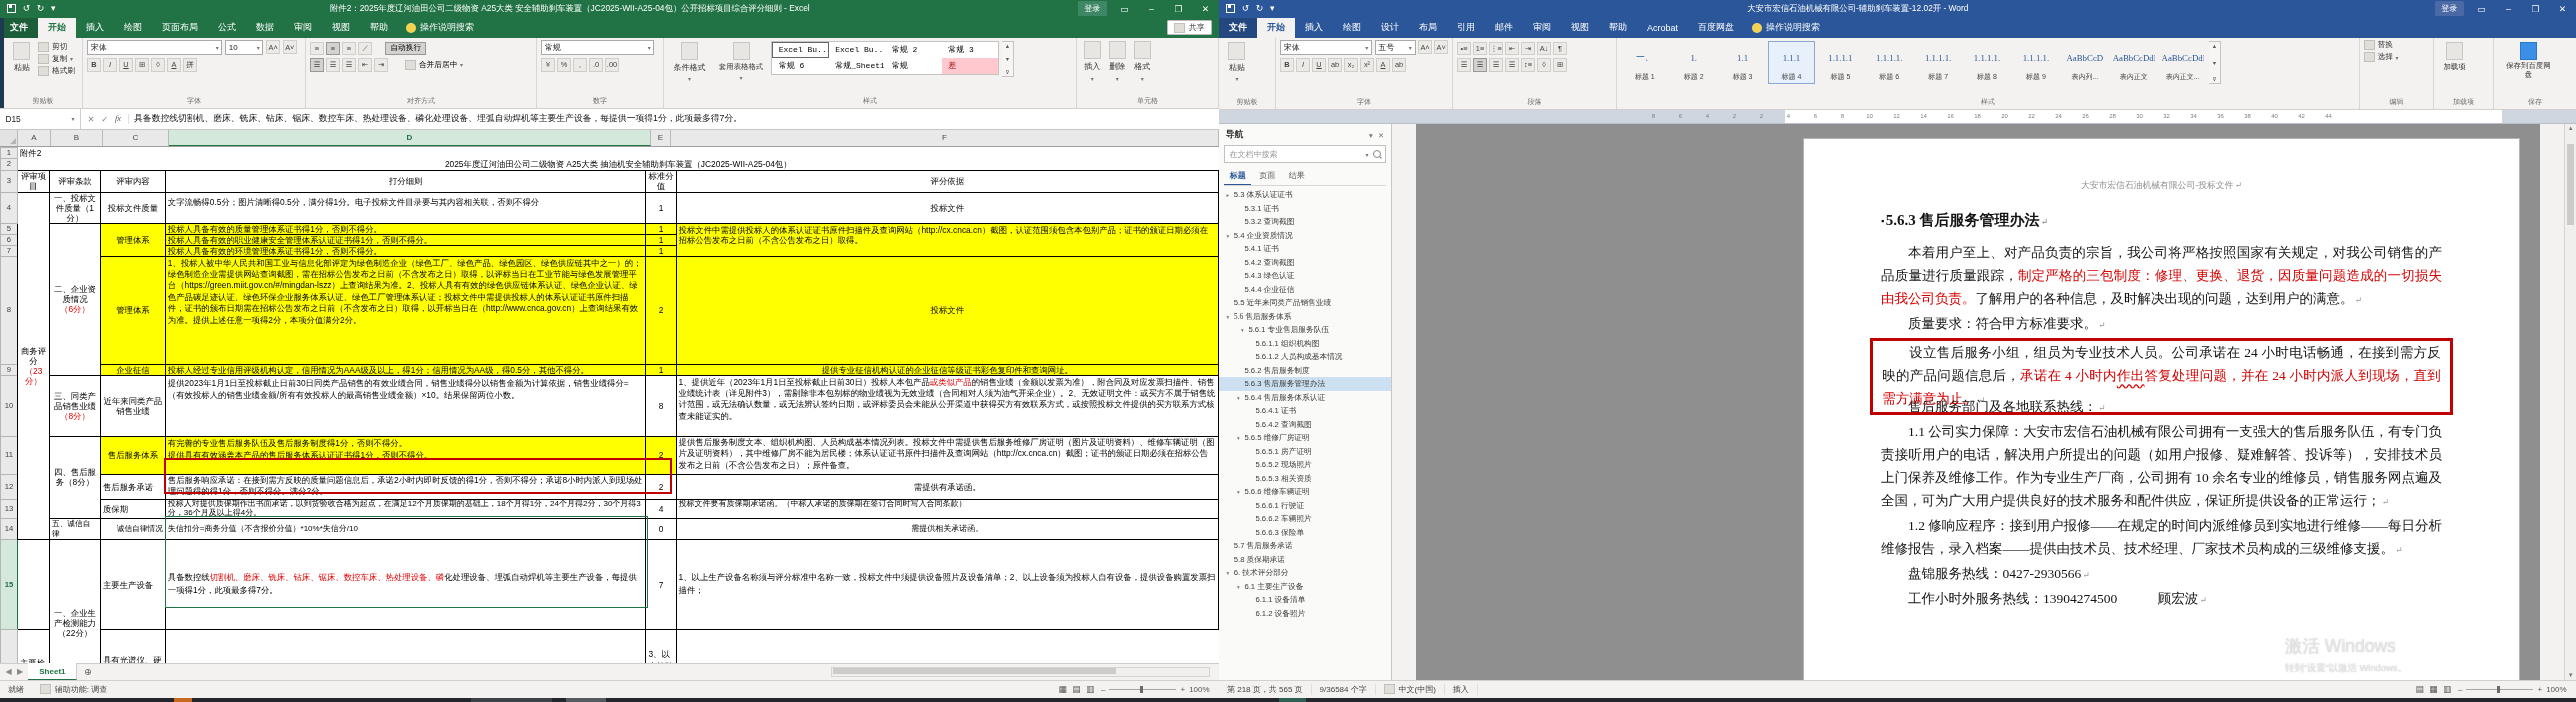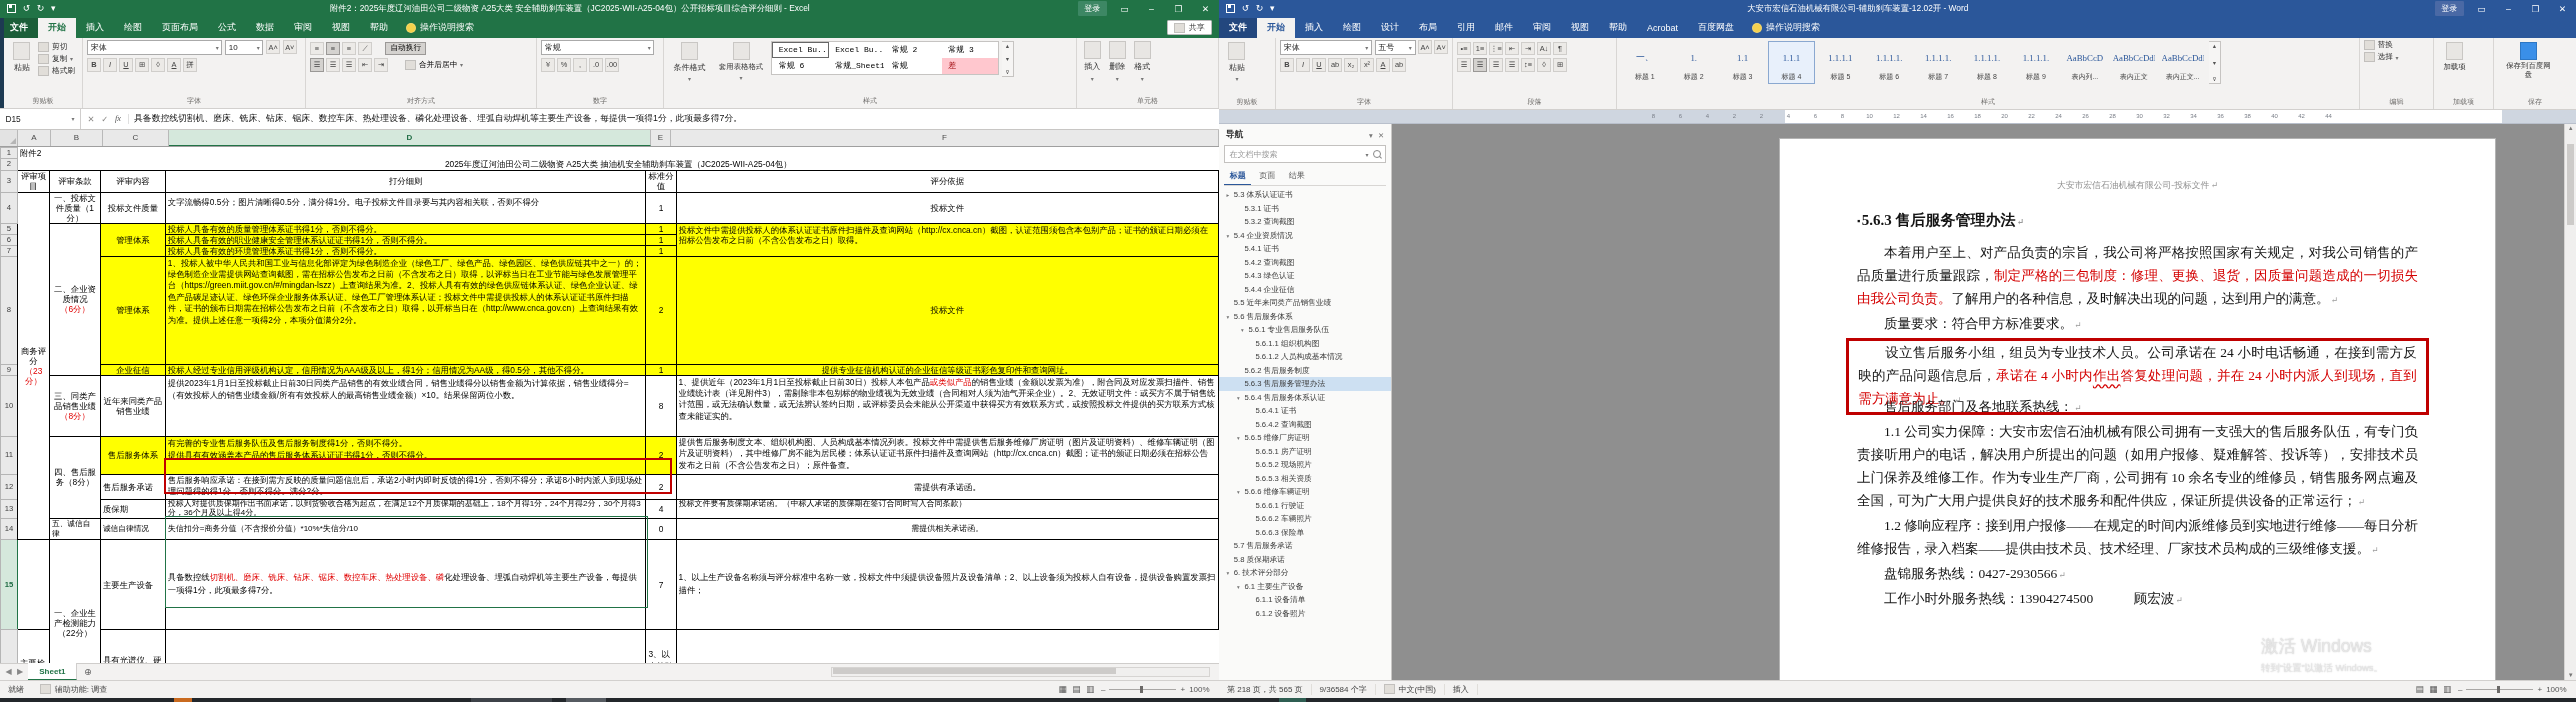--- a/index.html
+++ b/index.html
@@ -106,21 +106,21 @@
   .zoomslider{display:flex;align-items:center;gap:4px;color:#555;}
   .ztrack{width:67px;height:1.3px;background:#a9a7a5;position:relative;}
   .ztrack .zthumb{position:absolute;left:31px;top:-2.7px;width:2.7px;height:6.7px;background:#6b6967;}
   .leftsliver{position:absolute;left:0;top:17.5px;width:4px;height:90px;background:#1d3a52;}
 
   
   .wd-ruler{height:13.5px;background:#cfd6e0;position:relative;flex:0 0 auto;border-bottom:0.7px solid #b9c0cc;overflow:hidden;}
   .ruler-band{position:absolute;left:566px;top:0;width:717px;height:100%;background:#fff;}
   .ruler-nums{position:absolute;left:421px;top:0;height:100%;display:flex;align-items:center;}
   .ruler-num{width:27px;text-align:center;font-size:6px;color:#7a7f88;}
-  .wd-content{flex:1;display:flex;overflow:hidden;}
+  .wd-content{flex:1;display:flex;overflow:hidden;gap:24px;}
   .navpane{width:172px;background:#fafaf9;border-right:0.7px solid #c9c7c5;display:flex;flex-direction:column;overflow:hidden;}
   .nav-head{display:flex;align-items:center;justify-content:space-between;padding:5.4px 6.7px 2.7px;font-size:8.8px;color:#333;font-weight:bold;}
   .nav-head .nx{color:#777;font-weight:normal;display:flex;gap:5.4px;font-size:7.4px;}
   .nav-search{margin:1.3px 5.4px 4px;background:#fff;border:0.7px solid #c3c1bf;height:16px;display:flex;align-items:center;padding:0 4px;gap:4px;justify-content:space-between;}
   .nav-search .ph{flex:1;color:#9a9a9a;font-size:8px;white-space:nowrap;overflow:hidden;}
   .mag{width:6px;height:6px;border:1px solid #888;border-radius:50%;position:relative;flex:0 0 auto;}
   .mag:after{content:"";position:absolute;left:5.4px;top:5.4px;width:3.4px;height:1px;background:#888;transform:rotate(45deg);}
   .nav-tabs{display:flex;gap:2.7px;border-bottom:0.7px solid #d8d6d4;margin:0 5.4px;font-size:8px;color:#555;}
   .nav-tab{padding:2.7px 5.4px;}
   .nav-tab.active{color:#2b579a;border-bottom:1.3px solid #2b579a;font-weight:bold;}
@@ -559,21 +559,21 @@
                   <span class="clip" style="height:17.5px;line-height:8.8px;font-size:8px;">投标人对提供质保期作出书面承诺，以到货验收合格为起点，在满足12个月质保期的基础上，18个月得1分，24个月得2分，30个月得3分，36个月及以上得4分。</span>
                 </td>
             <td class="ctr">4</td>
             <td>
                   <span class="clip" style="height:17.5px;line-height:8.8px;font-size:8px;">投标文件要有质保期承诺函。（中标人承诺的质保期在签订合同时写入合同条款）</span>
                 </td>
           </tr>
           <tr style="height:10px">
             <td class="rh">14</td>
             <td style="font-size:7.7px;">五、诚信自律</td>
-            <td style="font-size:7.7px;">诚信自律情况</td>
+            <td style="font-size:7.7px;text-align:right;">诚信自律情况</td>
             <td>
                   <span class="clip" style="height:9.4px;line-height:9.4px;font-size:8px;">失信扣分=商务分值（不含报价分值）*10%*失信分/10</span>
                 </td>
             <td class="ctr">0</td>
             <td>
                   <span class="clip ctr" style="height:9.4px;line-height:9.4px;font-size:8px;">需提供相关承诺函。</span>
                 </td>
           </tr>
           <tr style="height:90px">
             <td class="rh hl">15</td>
@@ -957,21 +957,21 @@
             <span>5.4.3 绿色认证</span>
           </div>
             <div class="nav-item" style="padding-left: 16px;">
             <span class="nav-exp"></span>
             <span>5.4.4 企业征信</span>
           </div>
             <div class="nav-item" style="padding-left: 5.4px;">
             <span class="nav-exp"></span>
             <span>5.5 近年来同类产品销售业绩</span>
           </div>
-            <div class="nav-item" style="padding-left: 5.4px;">
+            <div class="nav-item" style="padding-left: 5.4px; font-family: Liberation Serif, serif;">
             <span class="nav-exp">▾</span>
             <span>5.6 售后服务体系</span>
           </div>
             <div class="nav-item" style="padding-left: 20px;">
             <span class="nav-exp">▾</span>
             <span>5.6.1 专业售后服务队伍</span>
           </div>
             <div class="nav-item" style="padding-left: 27px;">
             <span class="nav-exp"></span>
             <span>5.6.1.1 组织机构图</span>

